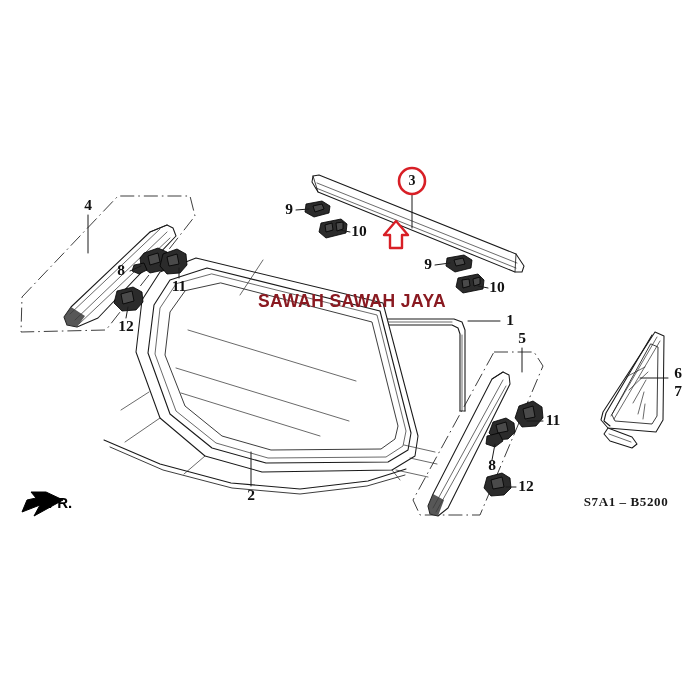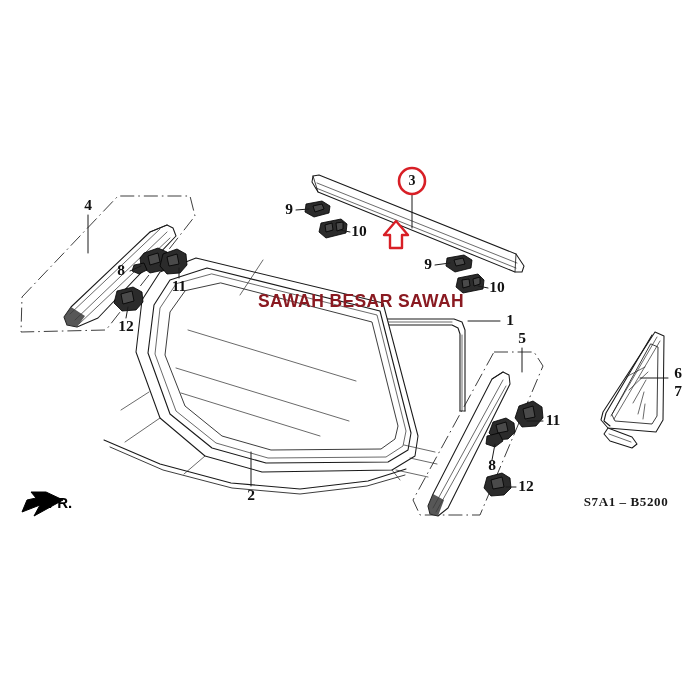--- a/index.html
+++ b/index.html
@@ -328,15 +328,15 @@
 
     <g>
       <path d="M63,500 L34,516 L40,505 L22,512 L27,500 L36,498 L31,492 L46,492 Z" fill="#000000" stroke="#000000" stroke-width="1" stroke-linejoin="round"></path>
       <text class="frtxt" x="48" y="504">FR.</text>
     </g>
 
     <text class="partno" x="626" y="503">S7A1 – B5200</text>
 
   </svg>
 
-  <div class="watermark">SAWAH BESAR SAWAH</div>
+  <div class="watermark">SAWAH SAWAH JAYA</div>
 
 </div>
 
 </body></html>

